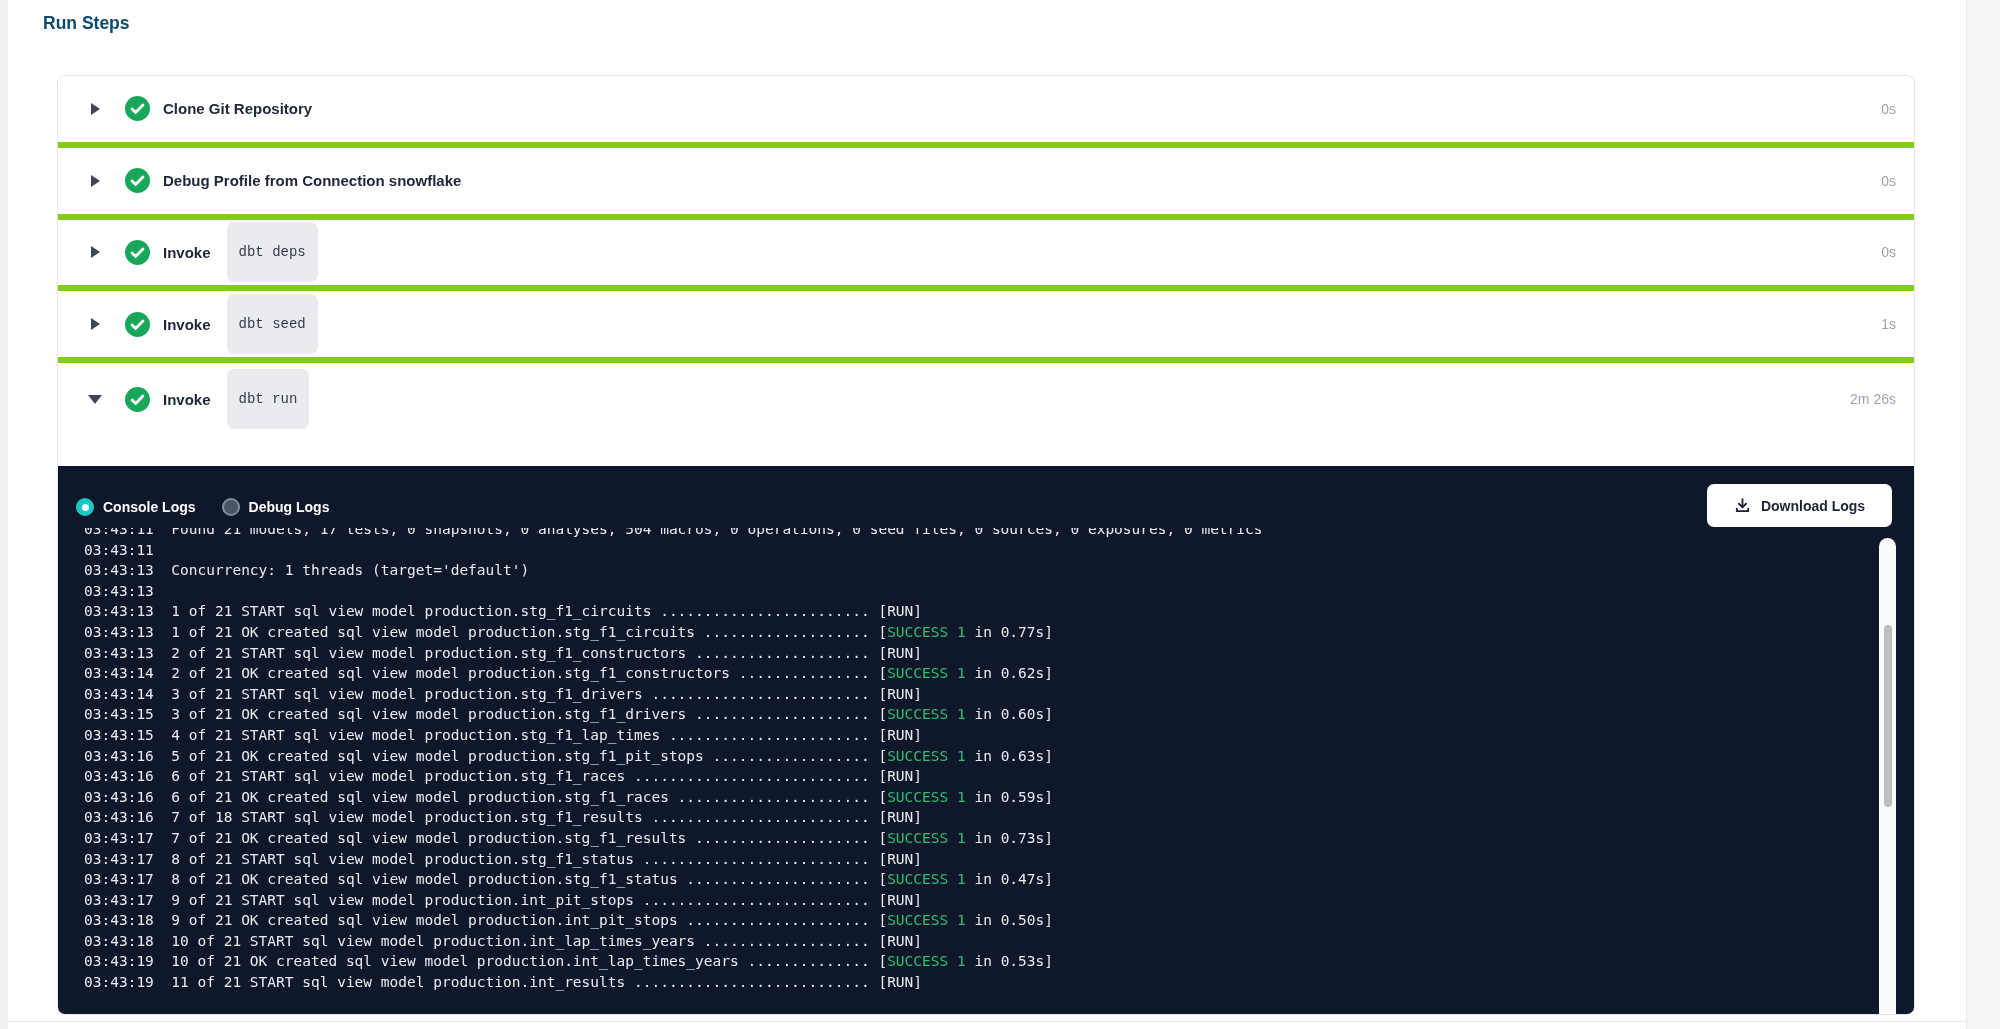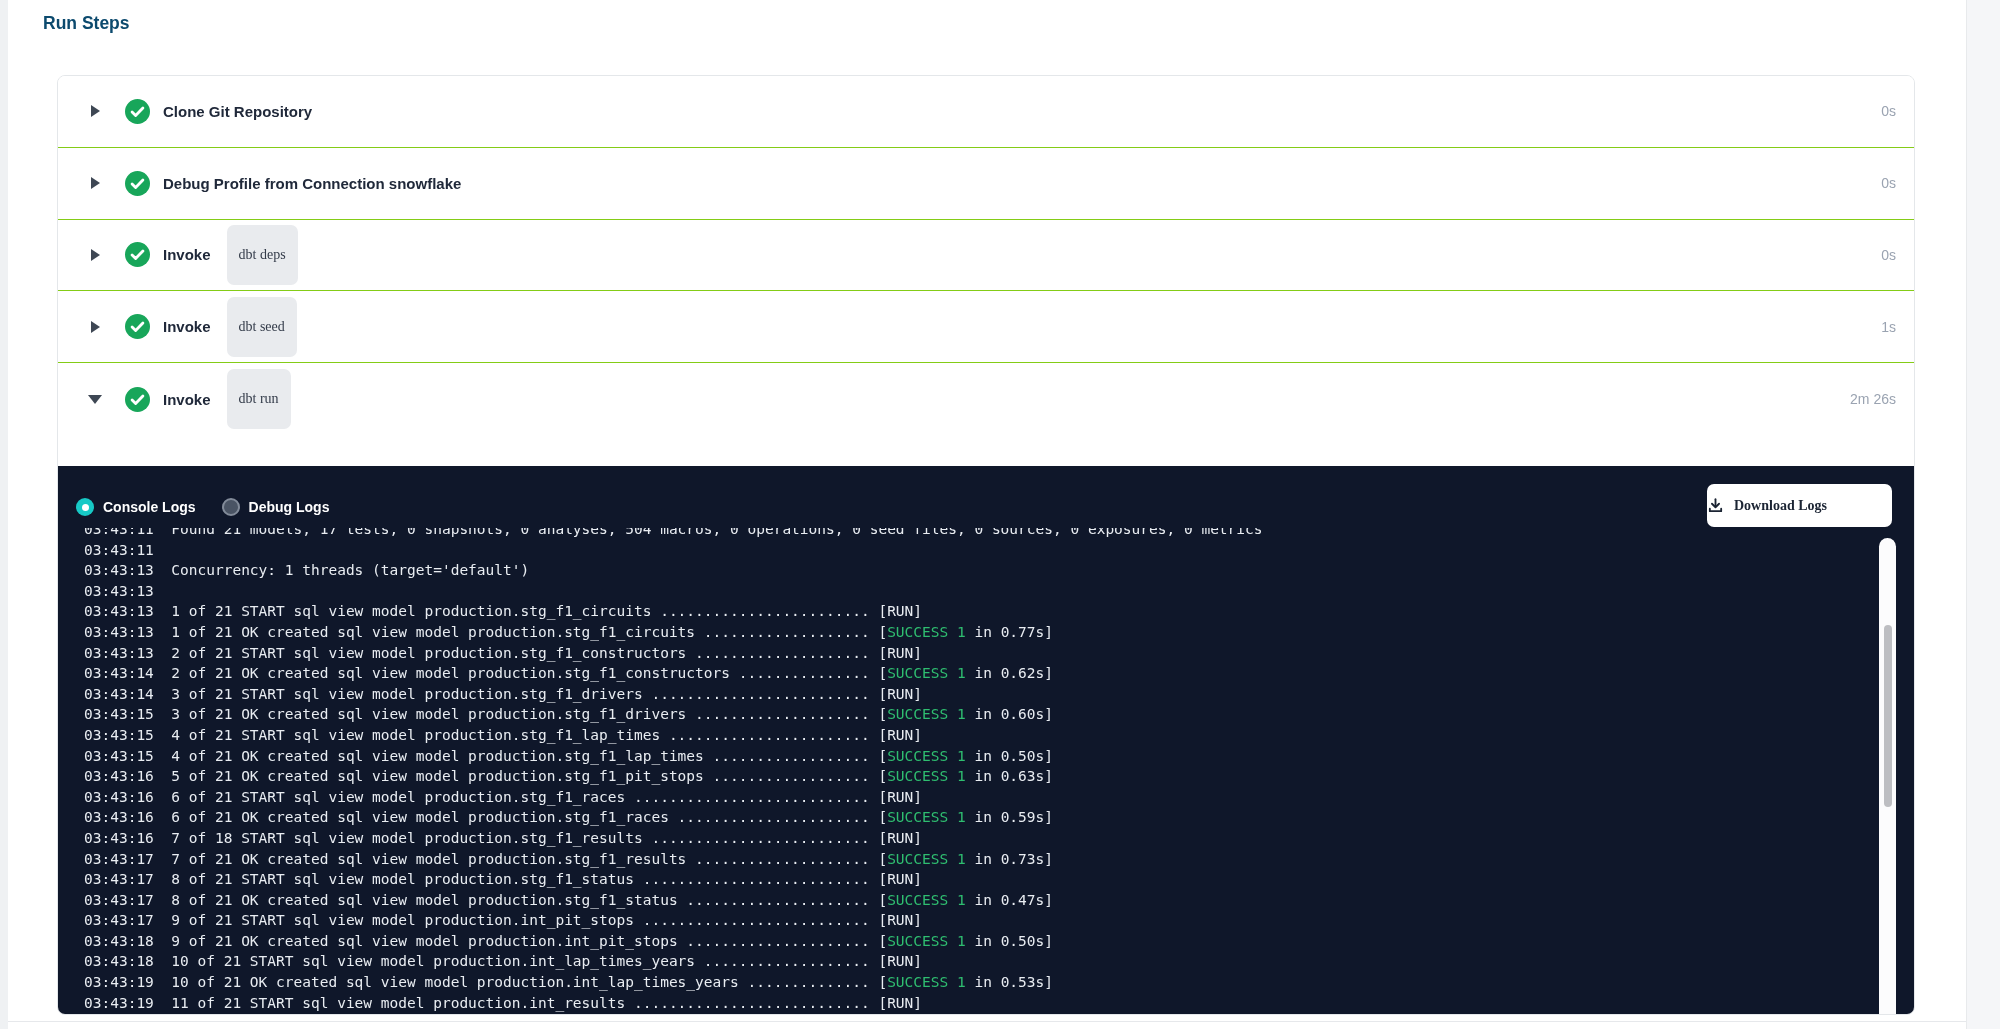--- a/index.html
+++ b/index.html
@@ -2,39 +2,39 @@
 <html><head>
 <meta charset="utf-8">
 <style>
   * { margin:0; padding:0; box-sizing:border-box; }
   html,body { width:2000px; height:1029px; background:#ffffff; font-family:"Liberation Sans", sans-serif; overflow:hidden; }
   .screen { position:relative; width:2000px; height:1029px; background:#ffffff; }
   .left-strip { position:absolute; left:0; top:0; width:8px; height:1029px; background:#eff1f3; }
   .right-strip { position:absolute; left:1966px; top:0; width:34px; height:1029px; background:#f5f6f8; border-left:1px solid #e8eaec; }
   .page-title { position:absolute; left:43px; top:13px; font-size:17.5px; font-weight:bold; color:#0c4a6e; }
   .card { position:absolute; left:57px; top:75px; width:1858px; height:940px; background:#ffffff; border:1px solid #e4e7ea; border-radius:8px; overflow:hidden; }
-  .step-row { position:relative; display:flex; align-items:center; height:71.8px; padding-left:31px; padding-right:18px; border-bottom:1px solid #84cc16; background:#fff; cursor:pointer; }
+  .step-row { position:relative; display:flex; align-items:center; height:71.8px; padding-left:31px; padding-right:18px; border-bottom:6px solid #84cc16; background:#fff; cursor:pointer; }
   .step-row:last-of-type { border-bottom:none; }
   .caret { width:12px; display:flex; justify-content:center; margin-right:24px; }
   .caret-right { width:0; height:0; border-top:6px solid transparent; border-bottom:6px solid transparent; border-left:9px solid #3e4754; }
   .caret-down { width:0; height:0; border-left:7px solid transparent; border-right:7px solid transparent; border-top:9px solid #3e4754; }
   .check-wrap { width:25px; height:25px; margin-right:13px; flex:0 0 auto; }
   .step-label { font-size:15px; font-weight:bold; color:#20293a; }
-  .cmd-badge { margin-left:16px; font-family:Liberation Serif, serif; font-size:14px; color:#333b49; background:#e9ebee; border-radius:7px; padding:22px 12px; }
+  .cmd-badge { margin-left:16px; font-family:Liberation Mono, monospace; font-size:14px; color:#333b49; background:#e9ebee; border-radius:7px; padding:22px 12px; }
   .duration { margin-left:auto; font-size:14px; color:#9aa3b1; }
   .log-panel { position:absolute; left:0; top:359px; width:1856px; height:581px; background:#0f172a; border-radius:0 0 8px 8px;margin-top:31px; }
   .log-header { position:absolute; left:0; top:0; width:100%; height:62px; }
   .radio-group { position:absolute; left:18px; top:0; height:62px; display:flex; align-items:center; gap:26px; padding-top:20px; }
   .radio-opt { display:flex; align-items:center; gap:9px; cursor:pointer; }
   .radio { width:18px; height:18px; border-radius:50%; position:relative; flex:0 0 auto; }
   .radio.sel { background:#17c9c6; }
   .radio.sel::after { content:""; position:absolute; left:5.5px; top:5.5px; width:7px; height:7px; border-radius:50%; background:#ffffff; }
   .radio.unsel { background:#4a5464; border:2px solid #828b99; }
   .radio-label { font-size:14px; font-weight:bold; color:#ffffff; }
-  .download-btn { position:absolute; top:18px; right:22px; height:43px; width:185px; background:#ffffff; border:none; border-radius:7px; display:flex; align-items:center; justify-content:flex-start; gap:10px; cursor:pointer; font-family:Liberation Serif, serif; }
+  .download-btn { position:absolute; top:18px; right:22px; height:43px; width:185px; background:#ffffff; border:none; border-radius:7px; display:flex; align-items:center; justify-content:center; gap:10px; cursor:pointer; font-family:Liberation Sans, sans-serif; }
   .download-btn span { font-size:14px; font-weight:bold; color:#1b2433; }
   .log-body { position:absolute; left:26px; top:62px; right:40px; bottom:12px; overflow:hidden; }
   .log-lines { margin-top:-9px; }
   .log-line { font-family:"DejaVu Sans Mono", monospace; font-size:14.5px; line-height:20.6px; color:#e9edf2; white-space:pre; }
   .log-line .ok { color:#2fbe70; }
   .sb-track { position:absolute; right:18px; top:72px; width:17px; height:488px; background:#fcfcfd; border-radius:8.5px; }
   .sb-thumb { position:absolute; left:4.5px; top:87px; width:8px; height:182px; background:#bdbec2; border-radius:4px; }
   .bottom-divider { position:absolute; left:8px; top:1021px; width:1958px; height:1px; background:#e6e8eb; }
 </style>
 </head>
@@ -134,21 +134,20 @@
             <div class="log-line"><span>03:43:11</span></div>
             <div class="log-line"><span>03:43:13  Concurrency: 1 threads (target='default')</span></div>
             <div class="log-line"><span>03:43:13</span></div>
             <div class="log-line"><span>03:43:13  1 of 21 START sql view model production.stg_f1_circuits ........................ [</span><span>RUN]</span></div>
             <div class="log-line"><span>03:43:13  1 of 21 OK created sql view model production.stg_f1_circuits ................... [</span><span class="ok">SUCCESS 1</span><span> in 0.77s]</span></div>
             <div class="log-line"><span>03:43:13  2 of 21 START sql view model production.stg_f1_constructors .................... [</span><span>RUN]</span></div>
             <div class="log-line"><span>03:43:14  2 of 21 OK created sql view model production.stg_f1_constructors ............... [</span><span class="ok">SUCCESS 1</span><span> in 0.62s]</span></div>
             <div class="log-line"><span>03:43:14  3 of 21 START sql view model production.stg_f1_drivers ......................... [</span><span>RUN]</span></div>
             <div class="log-line"><span>03:43:15  3 of 21 OK created sql view model production.stg_f1_drivers .................... [</span><span class="ok">SUCCESS 1</span><span> in 0.60s]</span></div>
             <div class="log-line"><span>03:43:15  4 of 21 START sql view model production.stg_f1_lap_times ....................... [</span><span>RUN]</span></div>
-            <div class="log-line"><span>03:43:15  4 of 21 OK created sql view model production.stg_f1_lap_times .................. [</span><span class="ok">SUCCESS 1</span><span> in 0.50s]</span></div>
             <div class="log-line"><span>03:43:16  5 of 21 OK created sql view model production.stg_f1_pit_stops .................. [</span><span class="ok">SUCCESS 1</span><span> in 0.63s]</span></div>
             <div class="log-line"><span>03:43:16  6 of 21 START sql view model production.stg_f1_races ........................... [</span><span>RUN]</span></div>
             <div class="log-line"><span>03:43:16  6 of 21 OK created sql view model production.stg_f1_races ...................... [</span><span class="ok">SUCCESS 1</span><span> in 0.59s]</span></div>
             <div class="log-line"><span>03:43:16  7 of 18 START sql view model production.stg_f1_results ......................... [</span><span>RUN]</span></div>
             <div class="log-line"><span>03:43:17  7 of 21 OK created sql view model production.stg_f1_results .................... [</span><span class="ok">SUCCESS 1</span><span> in 0.73s]</span></div>
             <div class="log-line"><span>03:43:17  8 of 21 START sql view model production.stg_f1_status .......................... [</span><span>RUN]</span></div>
             <div class="log-line"><span>03:43:17  8 of 21 OK created sql view model production.stg_f1_status ..................... [</span><span class="ok">SUCCESS 1</span><span> in 0.47s]</span></div>
             <div class="log-line"><span>03:43:17  9 of 21 START sql view model production.int_pit_stops .......................... [</span><span>RUN]</span></div>
             <div class="log-line"><span>03:43:18  9 of 21 OK created sql view model production.int_pit_stops ..................... [</span><span class="ok">SUCCESS 1</span><span> in 0.50s]</span></div>
             <div class="log-line"><span>03:43:18  10 of 21 START sql view model production.int_lap_times_years ................... [</span><span>RUN]</span></div>

